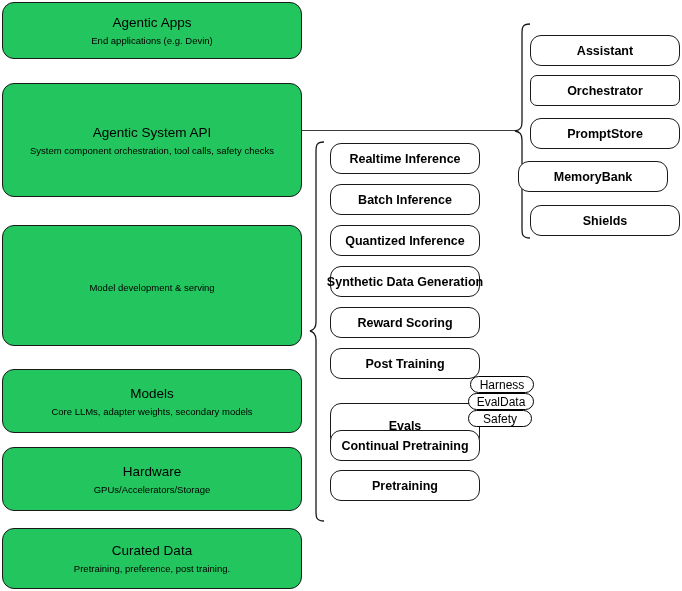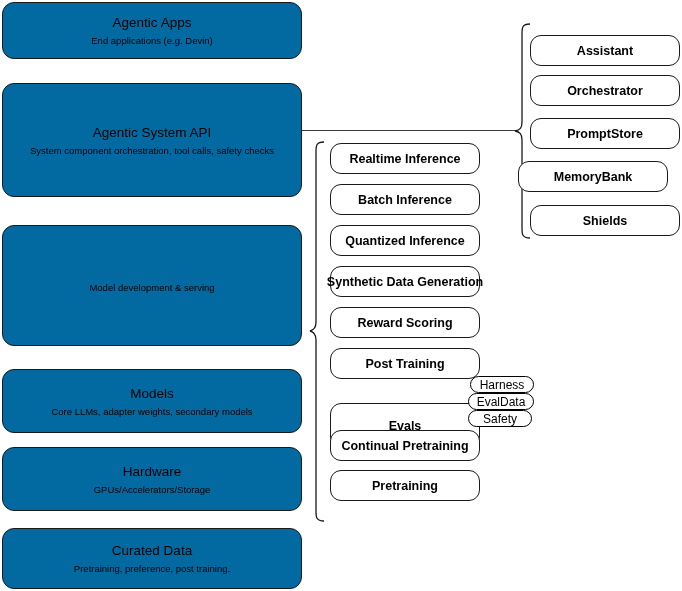--- a/index.html
+++ b/index.html
@@ -14,21 +14,21 @@
     height: 591px;
     background: #ffffff;
     font-family: "Liberation Sans", sans-serif;
     overflow: hidden;
   }
 
   
   .node {
     position: absolute;
     box-sizing: border-box;
-    background: #0369a1;
+    background: #22c55e;
     border: 1.3px solid #1a1a1a;
     border-radius: 12px;
     display: flex;
     flex-direction: column;
     align-items: center;
     justify-content: center;
     text-align: center;
     color: #000000;
   }
 
@@ -183,21 +183,21 @@
   <div class="pill" style="left:468px; top:393px; width:66px; height:17px;">
     <span>EvalData</span>
   </div>
   <div class="pill" style="left:468px; top:410px; width:64px; height:17px;">
     <span>Safety</span>
   </div>
 
   <div class="cap" style="left:530px; top:35px; width:150px; height:31px;">
     <span>Assistant</span>
   </div>
-  <div class="cap" style="left:530px; top:75px; width:150px; height:31px;">
+  <div class="cap" style="left:530px; top:75px; width:150px; height:31px;border-radius:7px;">
     <span>Orchestrator</span>
   </div>
   <div class="cap" style="left:530px; top:118px; width:150px; height:31px;">
     <span>PromptStore</span>
   </div>
   <div class="cap" style="left:518px; top:161px; width:150px; height:31px;">
     <span>MemoryBank</span>
   </div>
   <div class="cap" style="left:530px; top:205px; width:150px; height:31px;">
     <span>Shields</span>

